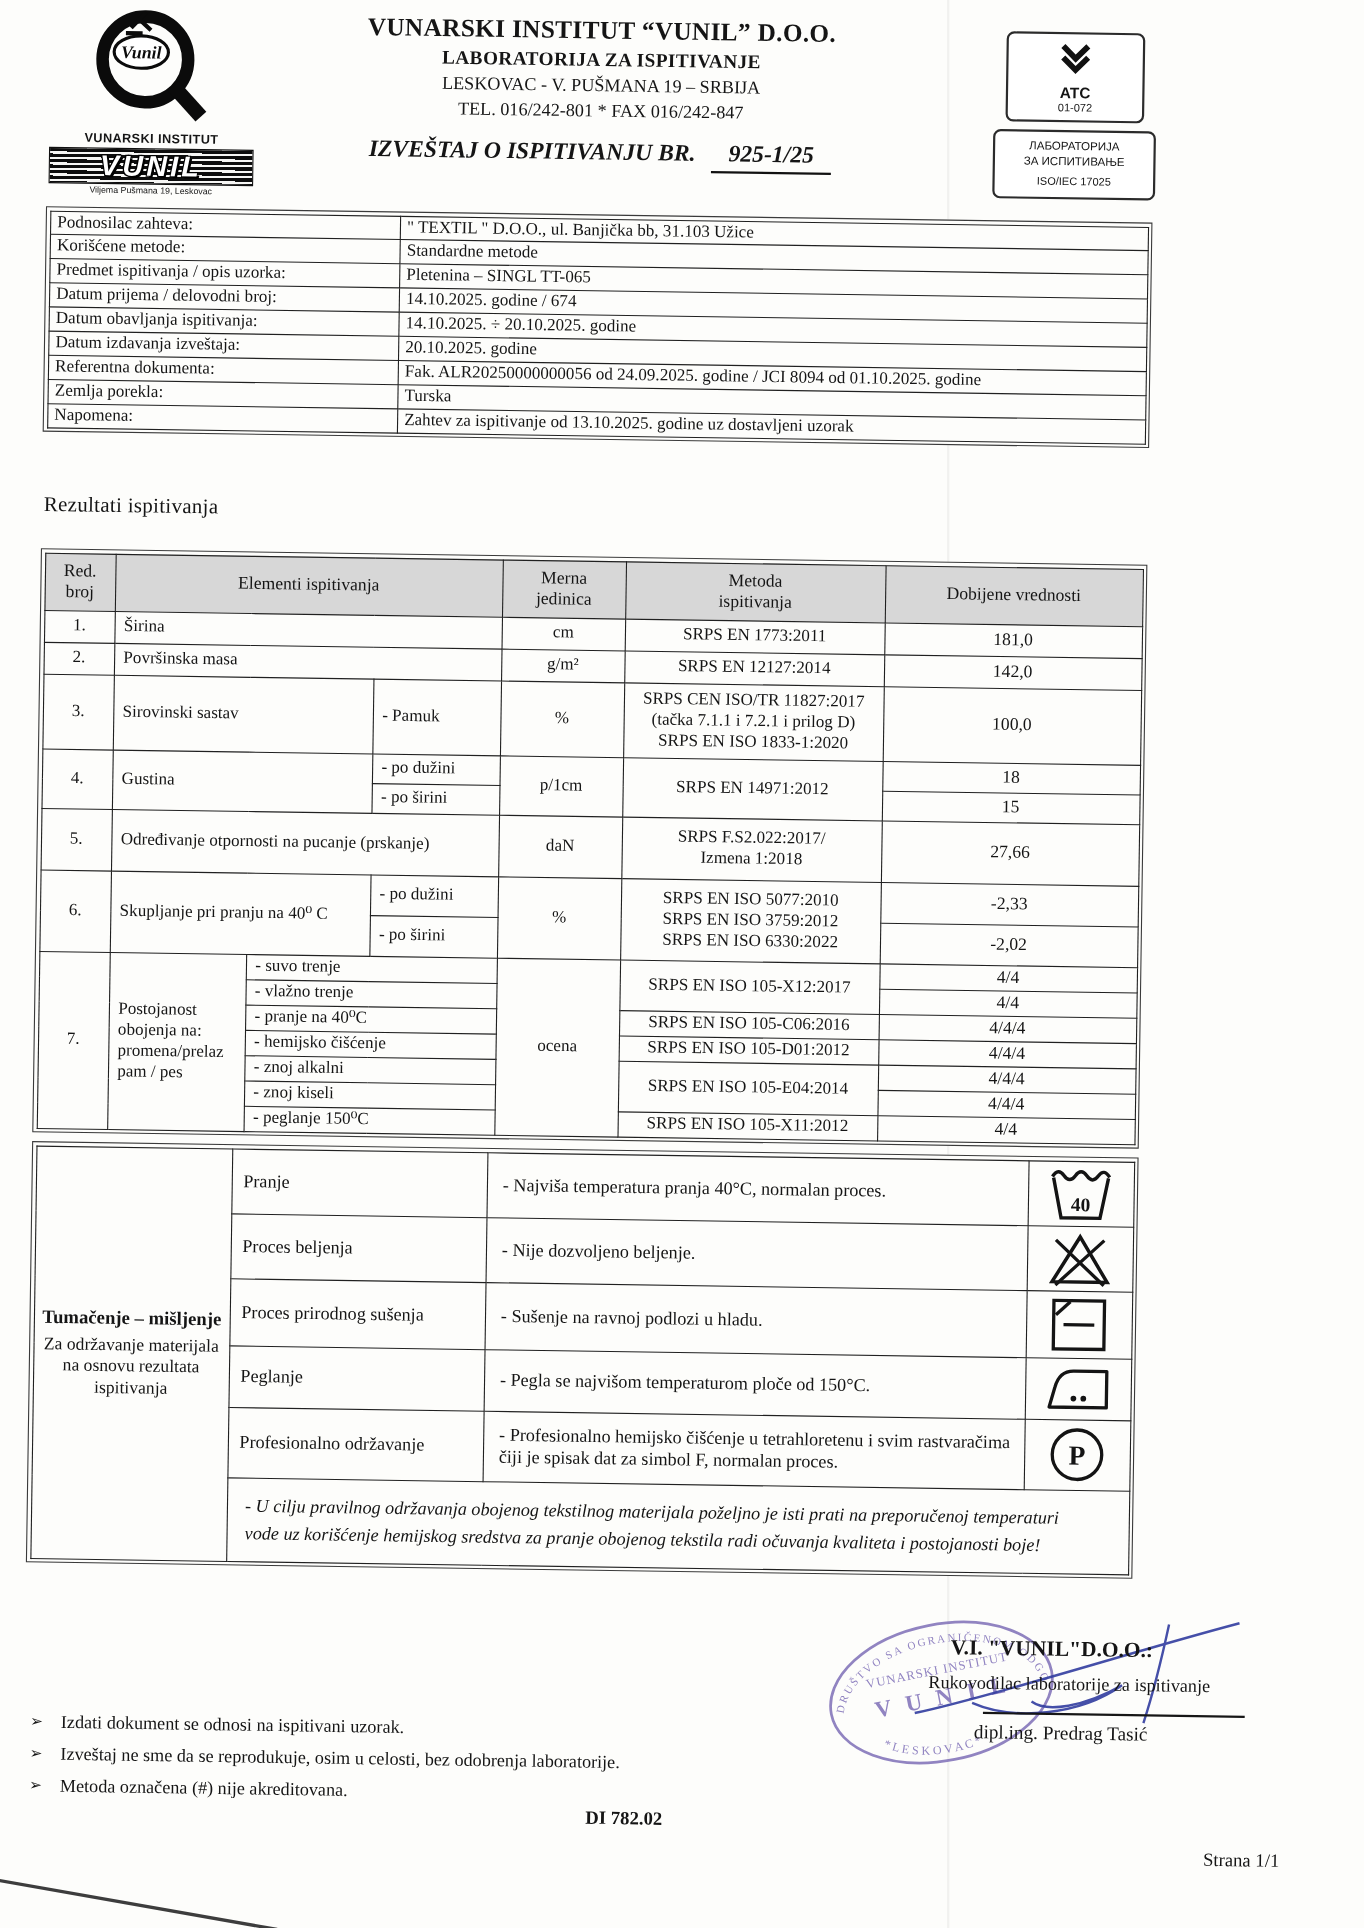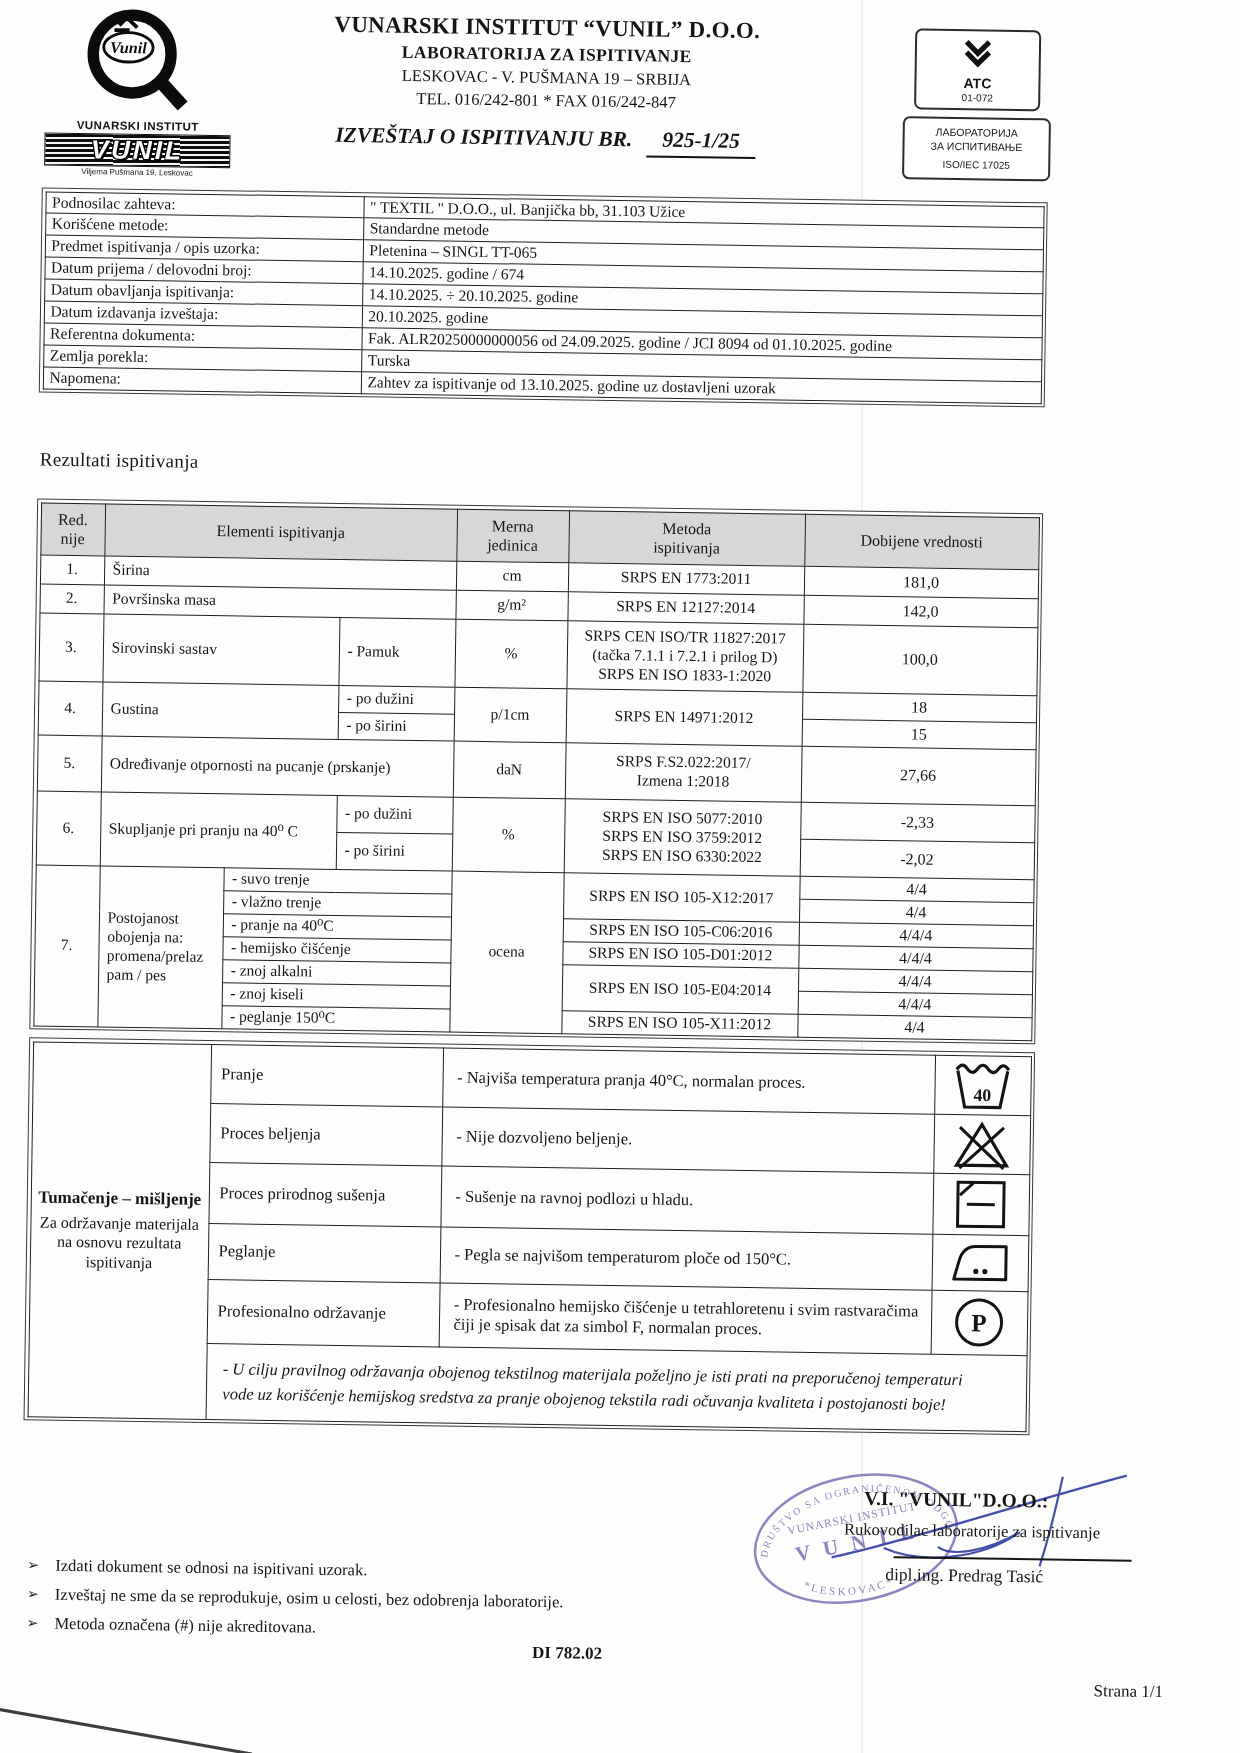--- a/index.html
+++ b/index.html
@@ -189,21 +189,21 @@
               <col style="width:124px">
               <col style="width:112px">
               <col style="width:116px">
               <col style="width:112px">
               <col style="width:236px">
               <col>
           </colgroup>
           <thead>
             <tr>
               <th class="pre">Red.
-nije</th>
+broj</th>
               <th colspan="3">Elementi ispitivanja</th>
               <th class="pre">Merna
 jedinica</th>
               <th class="pre">Metoda
 ispitivanja</th>
               <th>Dobijene vrednosti</th>
             </tr>
           </thead>
           <tbody>
             <tr style="height:29px">

